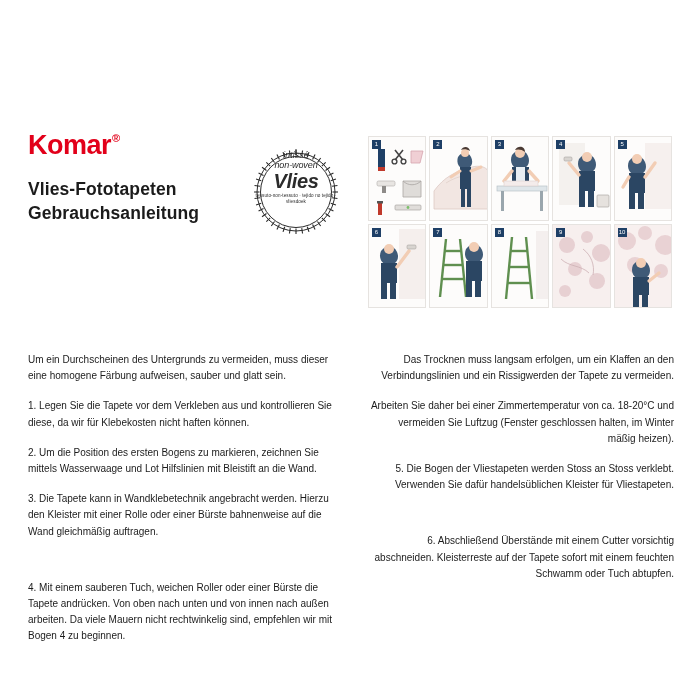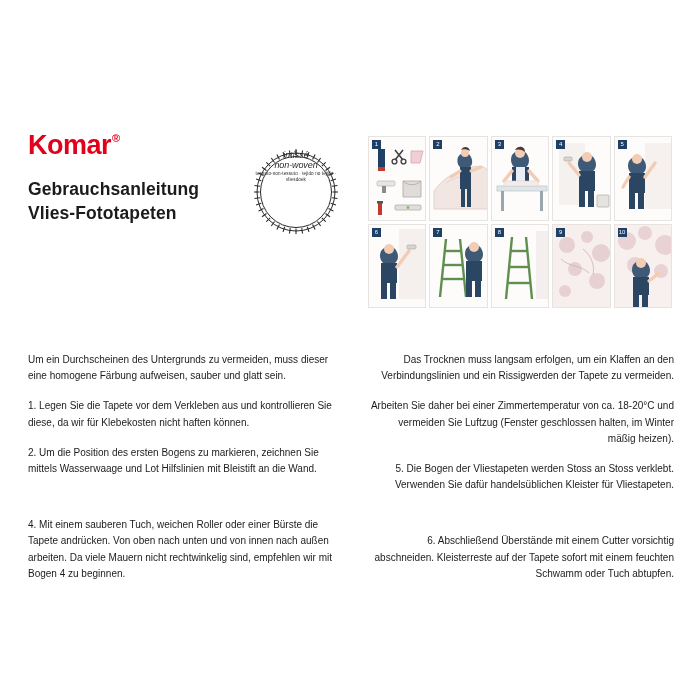--- a/index.html
+++ b/index.html
@@ -149,22 +149,22 @@
 </head>
 <body>
 
 <div class="page">
 
   <div class="header">
 
     <div class="brand-block">
       <div class="brand"><span>Komar</span><span class="reg">®</span></div>
       <div class="title">
+        <div>Vlies-Fototapeten</div>
         <div>Gebrauchsanleitung</div>
-        <div>Vlies-Fototapeten</div>
       </div>
     </div>
 
     <div class="seal">
       <svg width="96" height="96" viewBox="0 0 96 96" aria-hidden="true">
         <g fill="none" stroke="#2b2b2b" stroke-width="1">
           <circle cx="48" cy="48" r="39"></circle>
           <circle cx="48" cy="48" r="35.5"></circle>
         </g>
         <g stroke="#2b2b2b" stroke-width="1">
@@ -209,20 +209,21 @@
           <line x1="48" y1="6" x2="48" y2="11.5" transform="rotate(315 48 48)"></line>
           <line x1="48" y1="6" x2="48" y2="11.5" transform="rotate(324 48 48)"></line>
           <line x1="48" y1="6" x2="48" y2="11.5" transform="rotate(333 48 48)"></line>
           <line x1="48" y1="6" x2="48" y2="11.5" transform="rotate(342 48 48)"></line>
           <line x1="48" y1="6" x2="48" y2="11.5" transform="rotate(351 48 48)"></line>
         </g>
       </svg>
       <div class="seal-text">
         <div class="seal-l1">intissé</div>
         <div class="seal-l2">non-woven</div>
+        <div class="seal-l3">Vlies</div>
         <div class="seal-l4">tessuto-non-tessuto · tejido no tejido · vliesdoek</div>
       </div>
     </div>
 
     <div class="grid">
 
       <div class="cell">
         <span class="num">1</span>
         <svg width="60" height="84" viewBox="0 0 60 84">
           <rect x="0" y="0" width="60" height="84" fill="#fdfcfb"></rect>
@@ -398,20 +399,21 @@
         </svg>
       </div>
 
     </div>
   </div>
 
   <div class="col left">
     <p class="para">Um ein Durchscheinen des Untergrunds zu vermeiden, muss dieser eine homogene Färbung aufweisen, sauber und glatt sein.</p>
     <p class="para">1. Legen Sie die Tapete vor dem Verkleben aus und kontrollieren Sie diese, da wir für Klebekosten nicht haften können.</p>
     <p class="para">2. Um die Position des ersten Bogens zu markieren, zeichnen Sie mittels Wasserwaage und Lot Hilfslinien mit Bleistift an die Wand.</p>
+    <p class="para">3. Die Tapete kann in Wandklebetechnik angebracht werden. Hierzu den Kleister mit einer Rolle oder einer Bürste bahnenweise auf die Wand  gleichmäßig auftragen.</p>
     <p class="para">4. Mit einem sauberen Tuch, weichen Roller oder einer Bürste die Tapete andrücken. Von oben nach unten und von innen nach außen arbeiten. Da viele Mauern nicht rechtwinkelig sind, empfehlen wir mit Bogen 4 zu beginnen.</p>
   </div>
 
   <div class="col right">
     <p class="para">Das Trocknen muss langsam erfolgen, um ein Klaffen an den Verbindungslinien und ein Rissigwerden der Tapete zu vermeiden.</p>
     <p class="para">Arbeiten Sie daher bei einer Zimmertemperatur von ca. 18-20°C und vermeiden Sie Luftzug (Fenster geschlossen halten, im Winter mäßig heizen).</p>
     <p class="para">5. Die Bogen der Vliestapeten werden Stoss an Stoss verklebt. Verwenden Sie dafür handelsüblichen Kleister für Vliestapeten.</p>
     <p class="para">6. Abschließend Überstände mit einem Cutter vorsichtig abschneiden. Kleisterreste auf der Tapete sofort mit einem feuchten Schwamm oder Tuch abtupfen.</p>
   </div>
 

